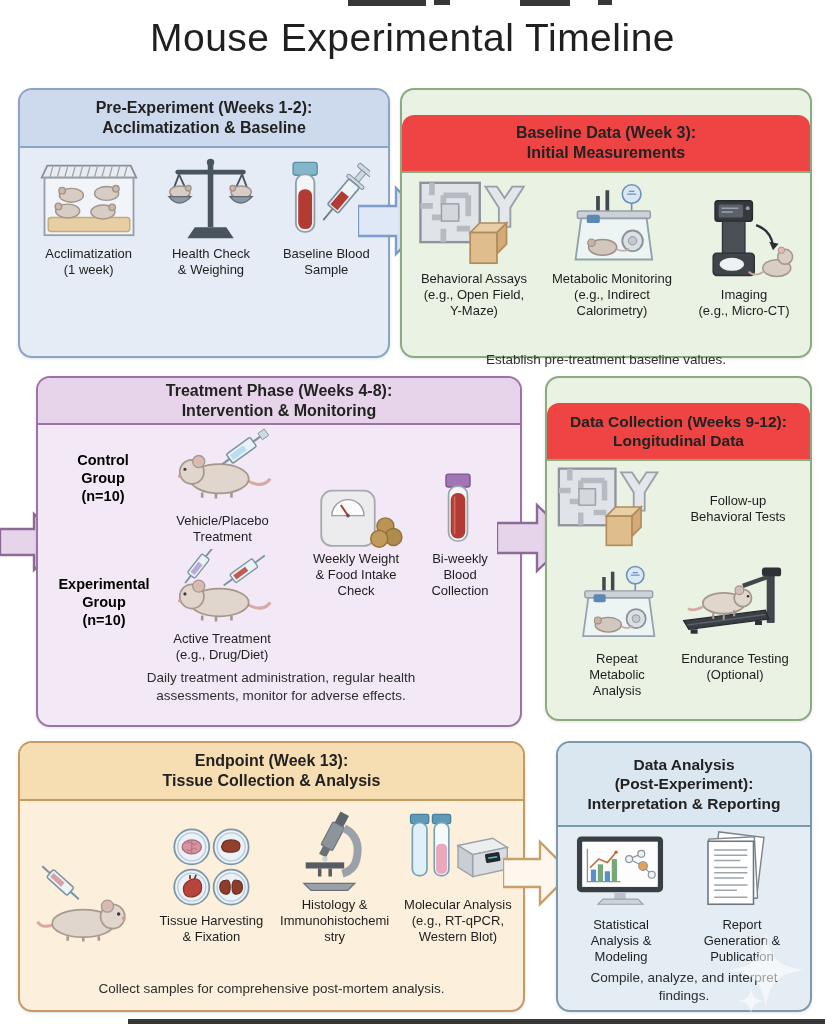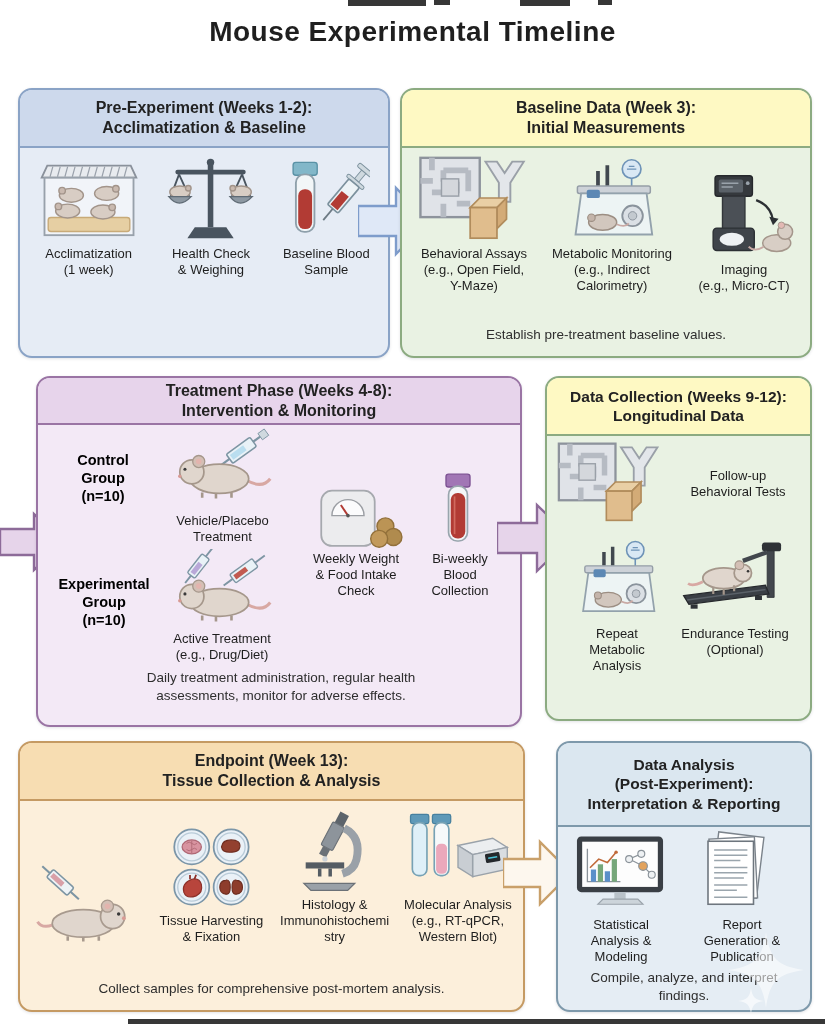--- a/index.html
+++ b/index.html
@@ -1,33 +1,33 @@
 <!DOCTYPE html>
 <html><head>
 <meta charset="utf-8">
 <style>
   html,body{margin:0;padding:0;background:#ffffff;}
   .canvas{position:relative;width:825px;height:1024px;background:#ffffff;overflow:hidden;
           font-family:"Liberation Sans", sans-serif;color:#222;}
   .title{position:absolute;left:0;top:16px;width:825px;text-align:center;margin:0;
-         font-size:28px;font-weight:700;color:#1f1f1f;letter-spacing:.5px;}
+         font-size:39px;font-weight:400;color:#1f1f1f;letter-spacing:.5px;}
   .panel{position:absolute;border-radius:14px;border:2px solid;box-shadow:0 1px 3px rgba(60,70,90,.15);box-sizing:border-box;}
   .ph{display:flex;align-items:center;justify-content:center;text-align:center;
       font-weight:bold;font-size:16px;line-height:1.25;white-space:pre-line;
       border-radius:12px 12px 0 0;border-bottom:2px solid;box-sizing:border-box;}
   .pbody{position:relative;box-sizing:border-box;}
   .items{display:flex;justify-content:space-around;align-items:flex-end;}
   .item{display:flex;flex-direction:column;align-items:center;}
   .lbl{font-weight:normal;font-size:13px;line-height:1.22;text-align:center;white-space:pre-line;margin-top:4px;color:#1e1e1e;}
   .note{font-size:13.5px;line-height:1.3;text-align:center;white-space:pre-line;color:#2e2e2e;}
   .grp{font-weight:bold;font-size:14.5px;line-height:1.25;text-align:center;white-space:pre-line;color:#000000;}
   .abs{position:absolute;}
   
   .p-blue{background:#e6ecf5;border-color:#8aa3c6;} .p-blue .ph{background:#cdd9ec;border-color:#8aa3c6;}
-  .p-green{background:#e9f2e3;border-color:#8cab81;} .p-green .ph{background:#fef9c3;border-color:#8cab81;}
+  .p-green{background:#e9f2e3;border-color:#8cab81;} .p-green .ph{background:#ef4444;border-color:#8cab81;margin-top:25px;}
   .p-purple{background:#f3e9f6;border-color:#9a74a4;} .p-purple .ph{background:#e7d4eb;border-color:#9a74a4;}
   .p-orange{background:#fcefdb;border-color:#c59a63;} .p-orange .ph{background:#f7ddb2;border-color:#c59a63;}
   .p-slate{background:#e5edf4;border-color:#7e99ab;} .p-slate .ph{background:#dbe7f0;border-color:#7e99ab;}
   .artifact{position:absolute;background:#1b1b1b;opacity:.88;}
   .wm{position:absolute;pointer-events:none;}
 </style>
 </head>
 <body>
 
 <div class="canvas">

